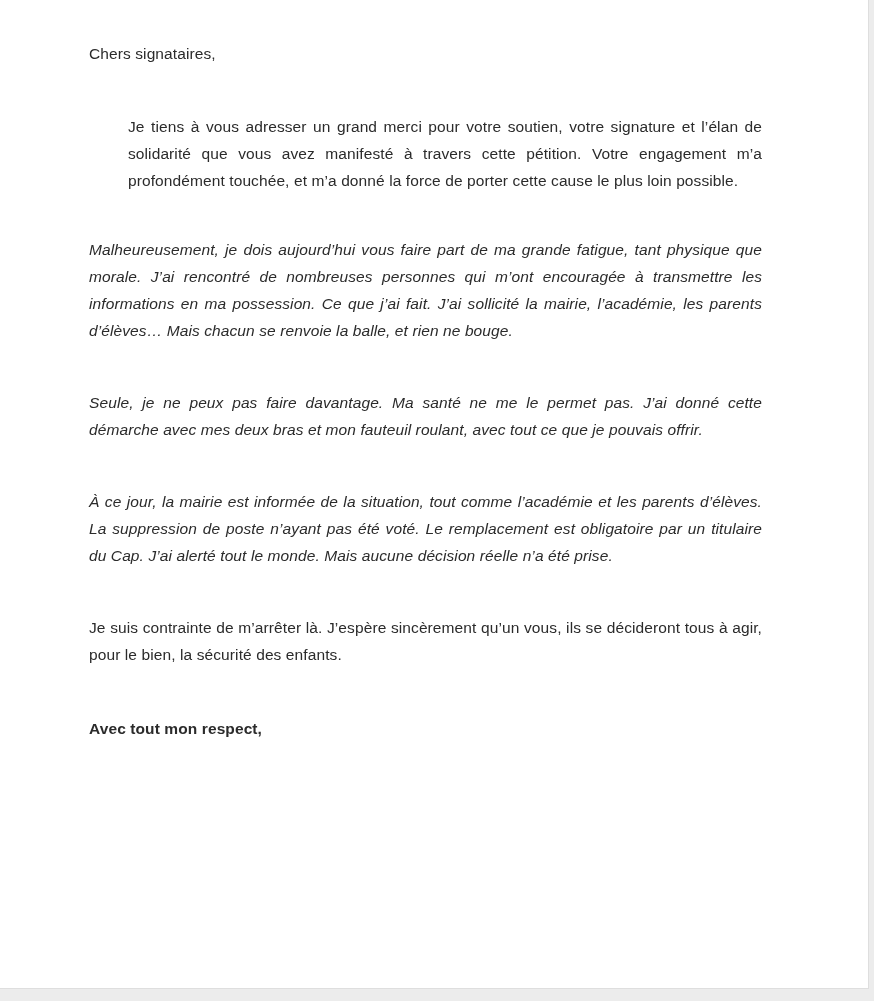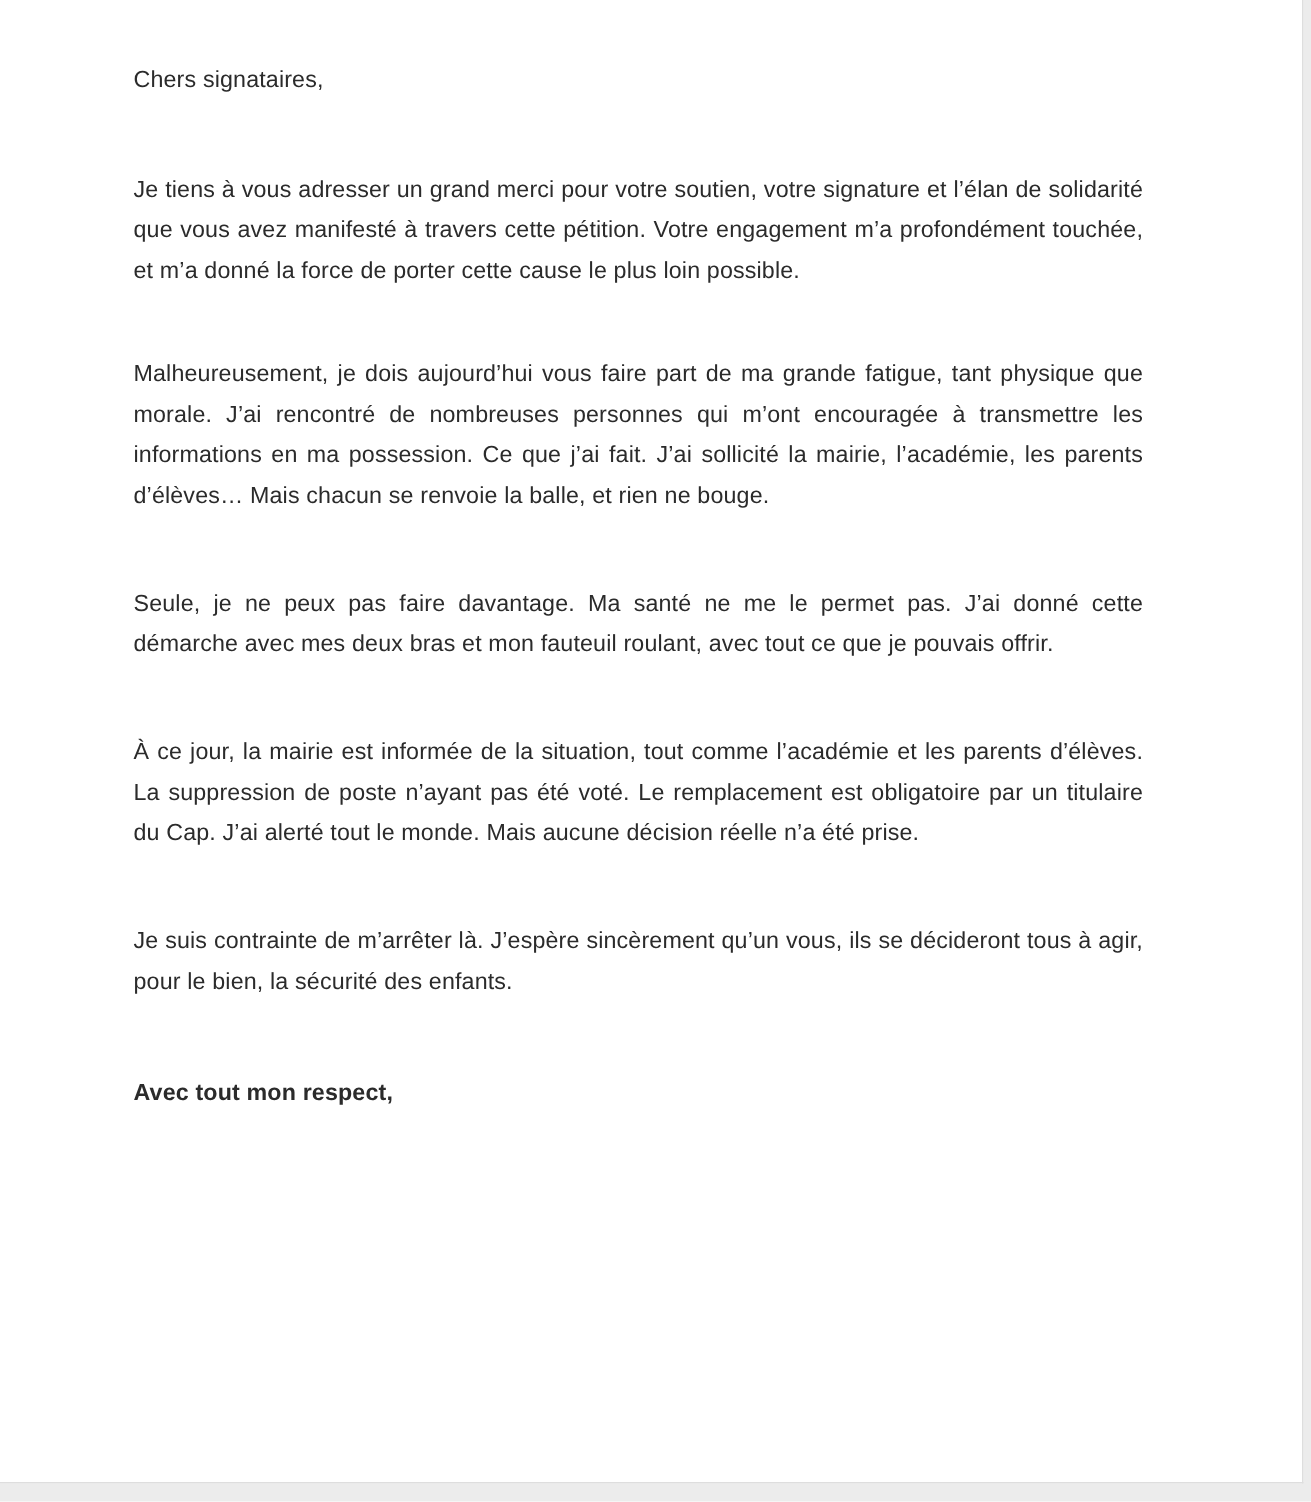--- a/index.html
+++ b/index.html
@@ -33,22 +33,22 @@
     font-size: 15.5px;
     line-height: 27px;
     letter-spacing: 0.1px;
     margin: 0;
   }
   .justified {
     text-align: justify;
   }
   
   .gap-46 { margin-bottom: 46px; }
-  .gap-42 { margin-bottom: 42px; }
-  .gap-45 { margin-bottom: 45px; }
+  .gap-42 { margin-bottom: 42px; margin-left: 39px; }
+  .gap-45 { margin-bottom: 45px; font-style: italic; }
   .gap-47 { margin-bottom: 47px; }
   .gap-50 { margin-bottom: 50px; font-weight: bold; }
 </style>
 </head>
 <body>
 
 <div class="page">
 
   <p class="letter-block gap-46">Chers signataires,</p>
 

